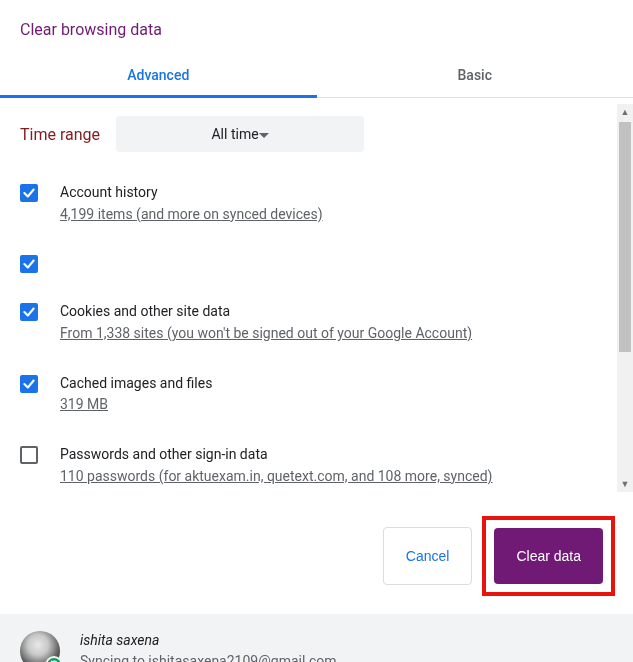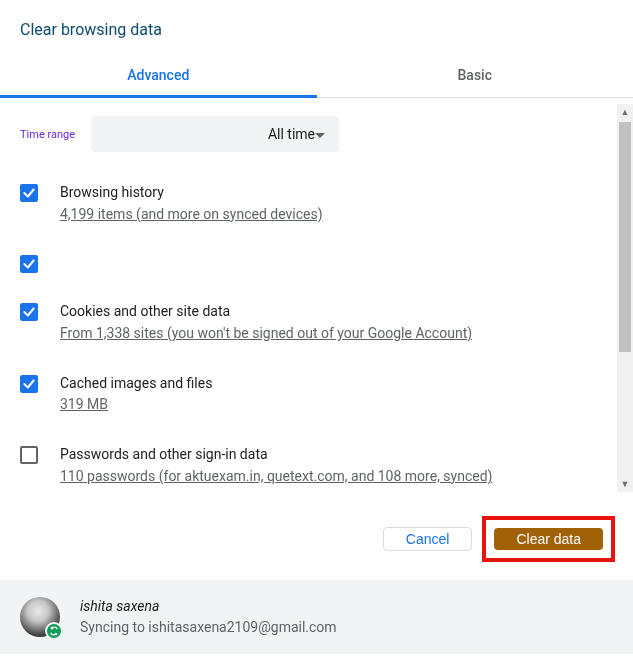--- a/index.html
+++ b/index.html
@@ -11,21 +11,21 @@
     background: #fff;
     width: 633px;
   }
   .dialog {
     width: 633px;
     position: relative;
   }
   .title {
     font-size: 16px;
     padding: 20px 20px 16px 20px;
-    color: #0c4a6e;
+    color: #701a75;
   }
   .tabs {
     display: flex;
     border-bottom: 1px solid #e0e0e0;
   }
   .tab {
     flex: 1;
     text-align: center;
     padding: 12px 0 14px 0;
     font-size: 14px;
@@ -50,32 +50,32 @@
     overflow: hidden;
     padding: 0 20px;
   }
   .time-row {
     display: flex;
     align-items: center;
     gap: 16px;
     padding: 18px 0 20px 0;
   }
   .time-label {
-    color: #6d28d9;
-    font-size: 11px;
+    color: #7f1d1d;
+    font-size: 16px;
   }
   .select {
     background: #f1f3f4;
     border: none;
     border-radius: 4px;
     padding: 10px 14px;
     width: 248px;
     display: flex;
     align-items: center;
-    justify-content: flex-end;
+    justify-content: center;
     cursor: pointer;
     color: #202124;
     font-size: 14px;
   }
   .select .arrow {
     color: #5f6368;
   }
   .items { }
   .item {
     display: flex;
@@ -135,33 +135,33 @@
   .actions {
     display: flex;
     justify-content: flex-end;
     gap: 0;
     padding: 18px 18px 18px 18px;
     align-items: center;
   }
   .btn {
     font-size: 14px;
     font-weight: 500;
-    padding: 3px 22px;
+    padding: 20px 22px;
     border-radius: 4px;
     cursor: pointer;
     border: none;
   }
   .btn-cancel {
     background: #fff;
     color: #1a73e8;
     border: 1px solid #dadce0;
     margin-right: 10px;
   }
   .btn-primary {
-    background: #a16207;
+    background: #701a75;
     color: #fff;
   }
   .highlight-box {
     border: 4px solid #e8130c;
     padding: 8px;
     display: inline-flex;
   }
 
   .account {
     background: #f1f3f4;
@@ -220,21 +220,21 @@
     </div>
 
     <div class="items" id="items">
         <div class="item">
           <div class="checkbox checked">
             <svg width="14" height="14" viewBox="0 0 24 24">
               <path d="M4 12 L10 18 L20 6" stroke="#fff" stroke-width="3.5" fill="none" stroke-linecap="round" stroke-linejoin="round"></path>
             </svg>
           </div>
           <div class="item-text">
-            <div class="item-label">Browsing history</div>
+            <div class="item-label">Account history</div>
             <div class="item-desc">4,199 items (and more on synced devices)</div>
           </div>
         </div>
         <div class="item">
           <div class="checkbox checked">
             <svg width="14" height="14" viewBox="0 0 24 24">
               <path d="M4 12 L10 18 L20 6" stroke="#fff" stroke-width="3.5" fill="none" stroke-linecap="round" stroke-linejoin="round"></path>
             </svg>
           </div>
         </div>

